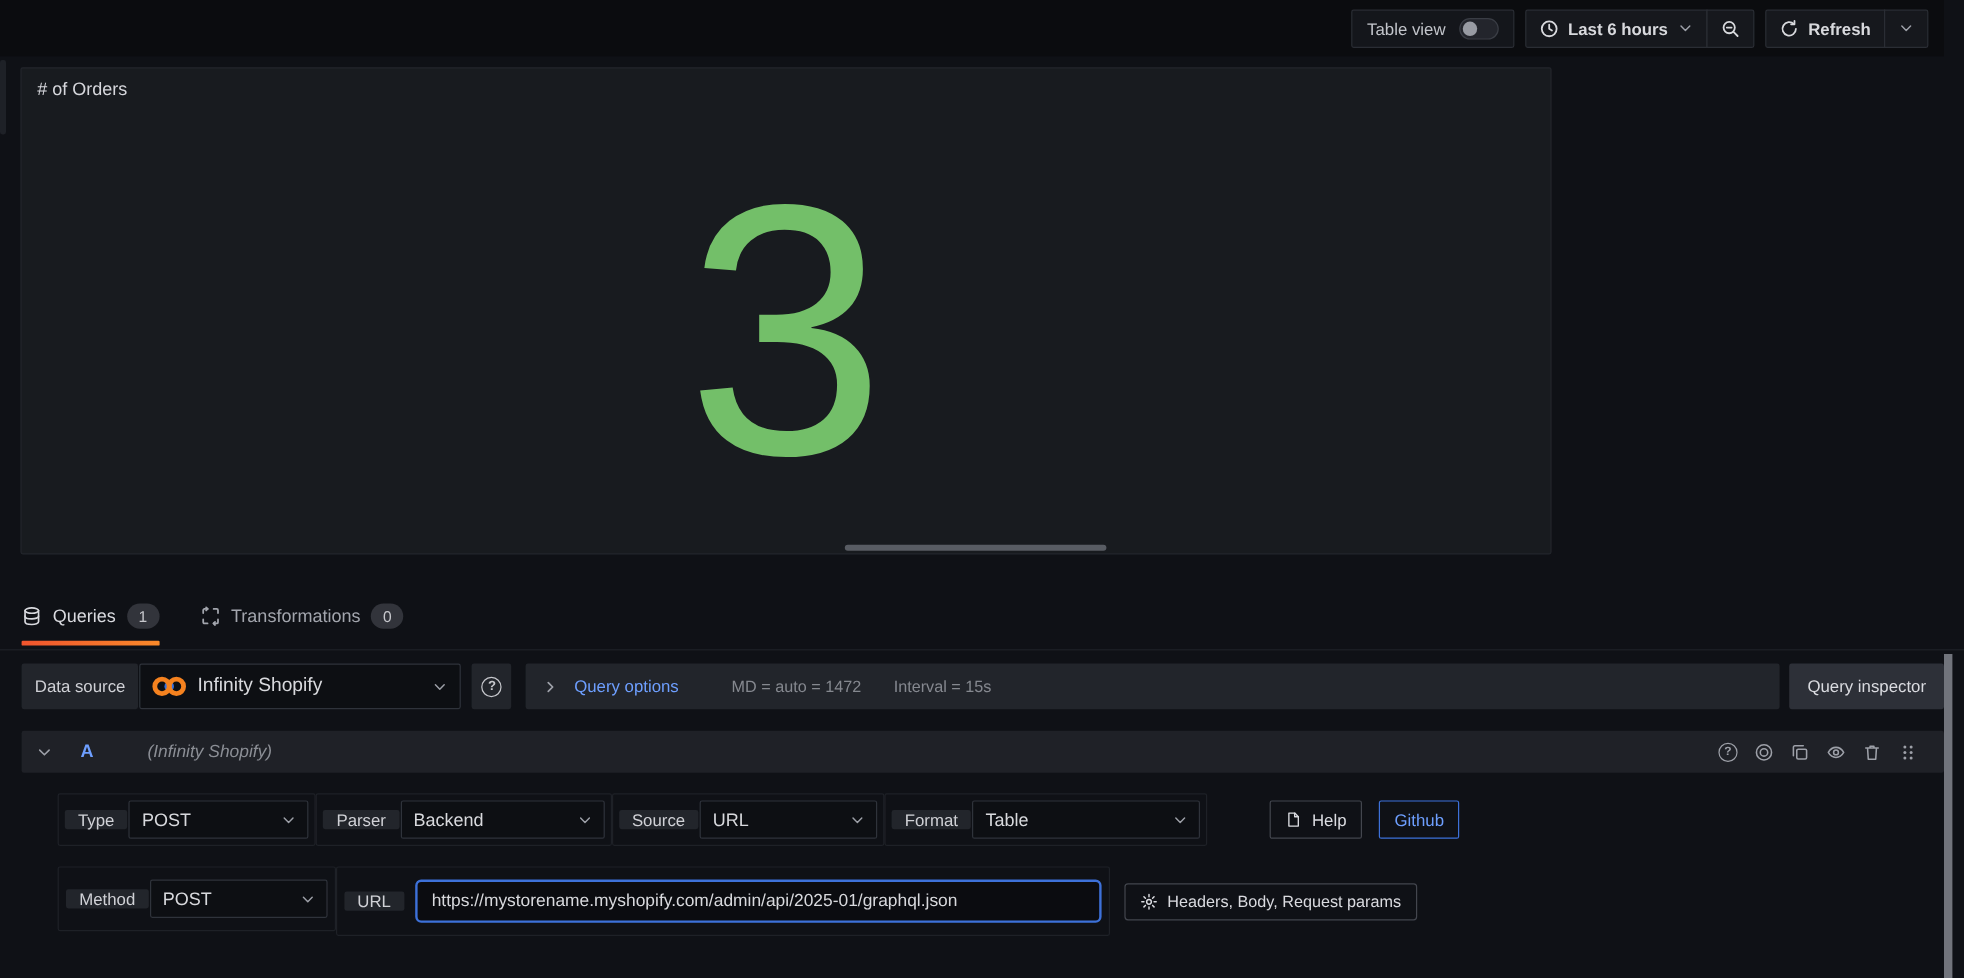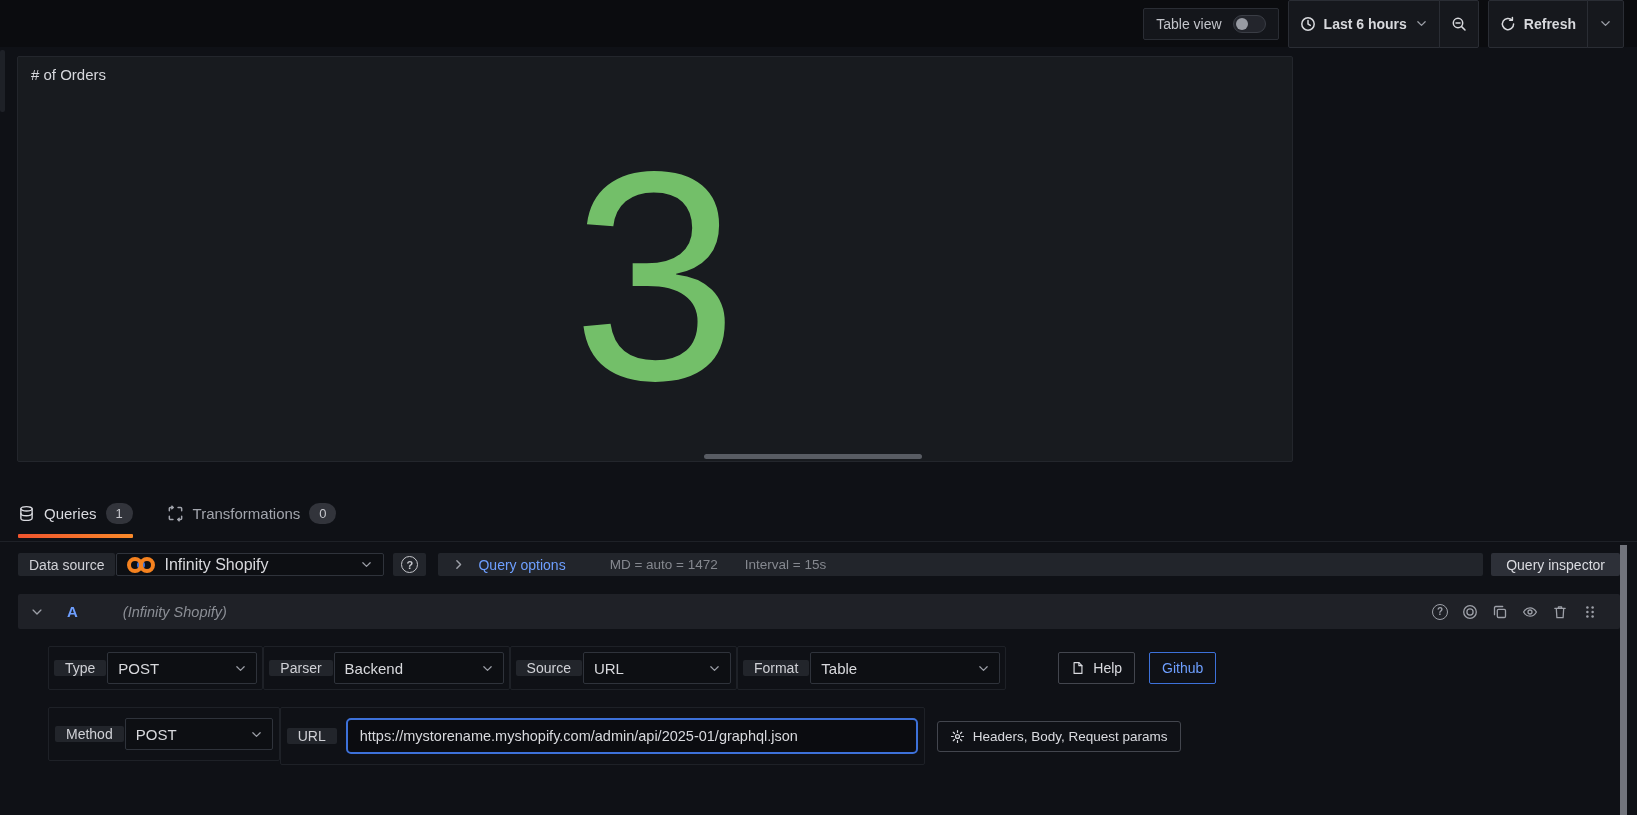--- a/index.html
+++ b/index.html
@@ -4,30 +4,30 @@
 <style>
   * { margin:0; padding:0; box-sizing:border-box; }
   html,body { background:#06070a; }
   .screen { position:relative; width:1637px; height:815px; background:#0f1116; overflow:hidden;
             font-family:"Liberation Sans","DejaVu Sans",sans-serif; color:#d8d9dd; }
   svg { display:block; }
   .ic { width:16px; height:16px; stroke:currentColor; fill:none; stroke-width:1.5;
         stroke-linecap:round; stroke-linejoin:round; }
 
   
-  .topbar { position:absolute; top:0; left:0; right:0; height:47px; background:#0b0c0f;
+  .topbar { position:absolute; top:0; left:0; right:17px; height:47px; background:#0b0c0f;
             display:flex; align-items:center; justify-content:flex-end; gap:9px; padding-right:13px; }
   .tb-box { height:32px; display:flex; align-items:center; gap:11px; padding:0 12px;
             border:1px solid #2a2d34; border-radius:2px; background:#14161b; }
   .tb-label { font-size:14px; color:#c2c4ca; }
   .toggle { position:relative; width:33px; height:18px; border-radius:9px; background:#23252c;
             border:1px solid #3a3d45; cursor:pointer; }
   .knob { position:absolute; left:2px; top:2px; width:12px; height:12px; border-radius:50%; background:#989ba3; }
   .grp { display:flex; }
-  .tb-btn { height:48px; display:flex; align-items:center; gap:8px; padding:0 11px;
+  .tb-btn { height:32px; display:flex; align-items:center; gap:8px; padding:0 11px;
             background:#16181d; border:1px solid #2a2d34; border-radius:2px; color:#d8d9dd;
             font-size:14px; font-weight:bold; cursor:pointer; font-family:inherit; }
   .grp .tb-btn:first-child { border-radius:2px 0 0 2px; }
   .grp .tb-btn + .tb-btn { border-radius:0 2px 2px 0; margin-left:-1px; }
   .chev { color:#9da0a8; }
 
   
   .panel { position:absolute; left:17px; top:56px; width:1276px; height:406px;
            background:#181b1f; border:1px solid #23262c; border-radius:2px; }
   .panel-title { position:absolute; top:9px; left:13px; font-size:15px; color:#d6d7dc; }
@@ -45,21 +45,21 @@
   .tab.active { color:#d9dadf; }
   .tab.active::after { content:""; position:absolute; left:0; right:0; bottom:3px; height:4px;
                        border-radius:1px; background:linear-gradient(90deg,#f0542e,#fa8a2a); }
   .badge { min-width:27px; height:21px; padding:0 9px; border-radius:11px; background:#32343b;
            color:#c6c7cc; display:flex; align-items:center; justify-content:center;
            font-size:13px; }
 
   
   .editor { position:absolute; top:541px; left:0; right:0; bottom:0;
             border-top:1px solid #1e2127; padding:11px 17px 0 18px; }
-  .ds-row { display:flex; align-items:stretch; height:23px; }
+  .ds-row { display:flex; align-items:stretch; height:38px; }
   .f-label { display:flex; align-items:center; padding:0 11px; background:#22252b; border-radius:2px;
              font-size:14px; color:#d0d1d6; white-space:nowrap; }
   .ds-picker { display:flex; align-items:center; gap:9px; width:268px; margin-left:1px; padding:0 10px;
                background:#0d0f13; border:1px solid #2f333b; border-radius:2px; cursor:pointer; }
   .ds-picker .chev { margin-left:auto; }
   .inf-logo { position:relative; width:28px; height:16px; flex:0 0 auto; }
   .inf-mid { position:absolute; left:10px; top:4px; width:8px; height:8px; border-radius:50%; background:#3871dc; }
   .inf-ring { position:absolute; top:0; width:16px; height:16px; border:4px solid #f5821f; border-radius:50%; }
   .inf-ring.l { left:0; } .inf-ring.r { right:0; }
   .sq-btn { width:33px; margin-left:9px; display:flex; align-items:center; justify-content:center;

